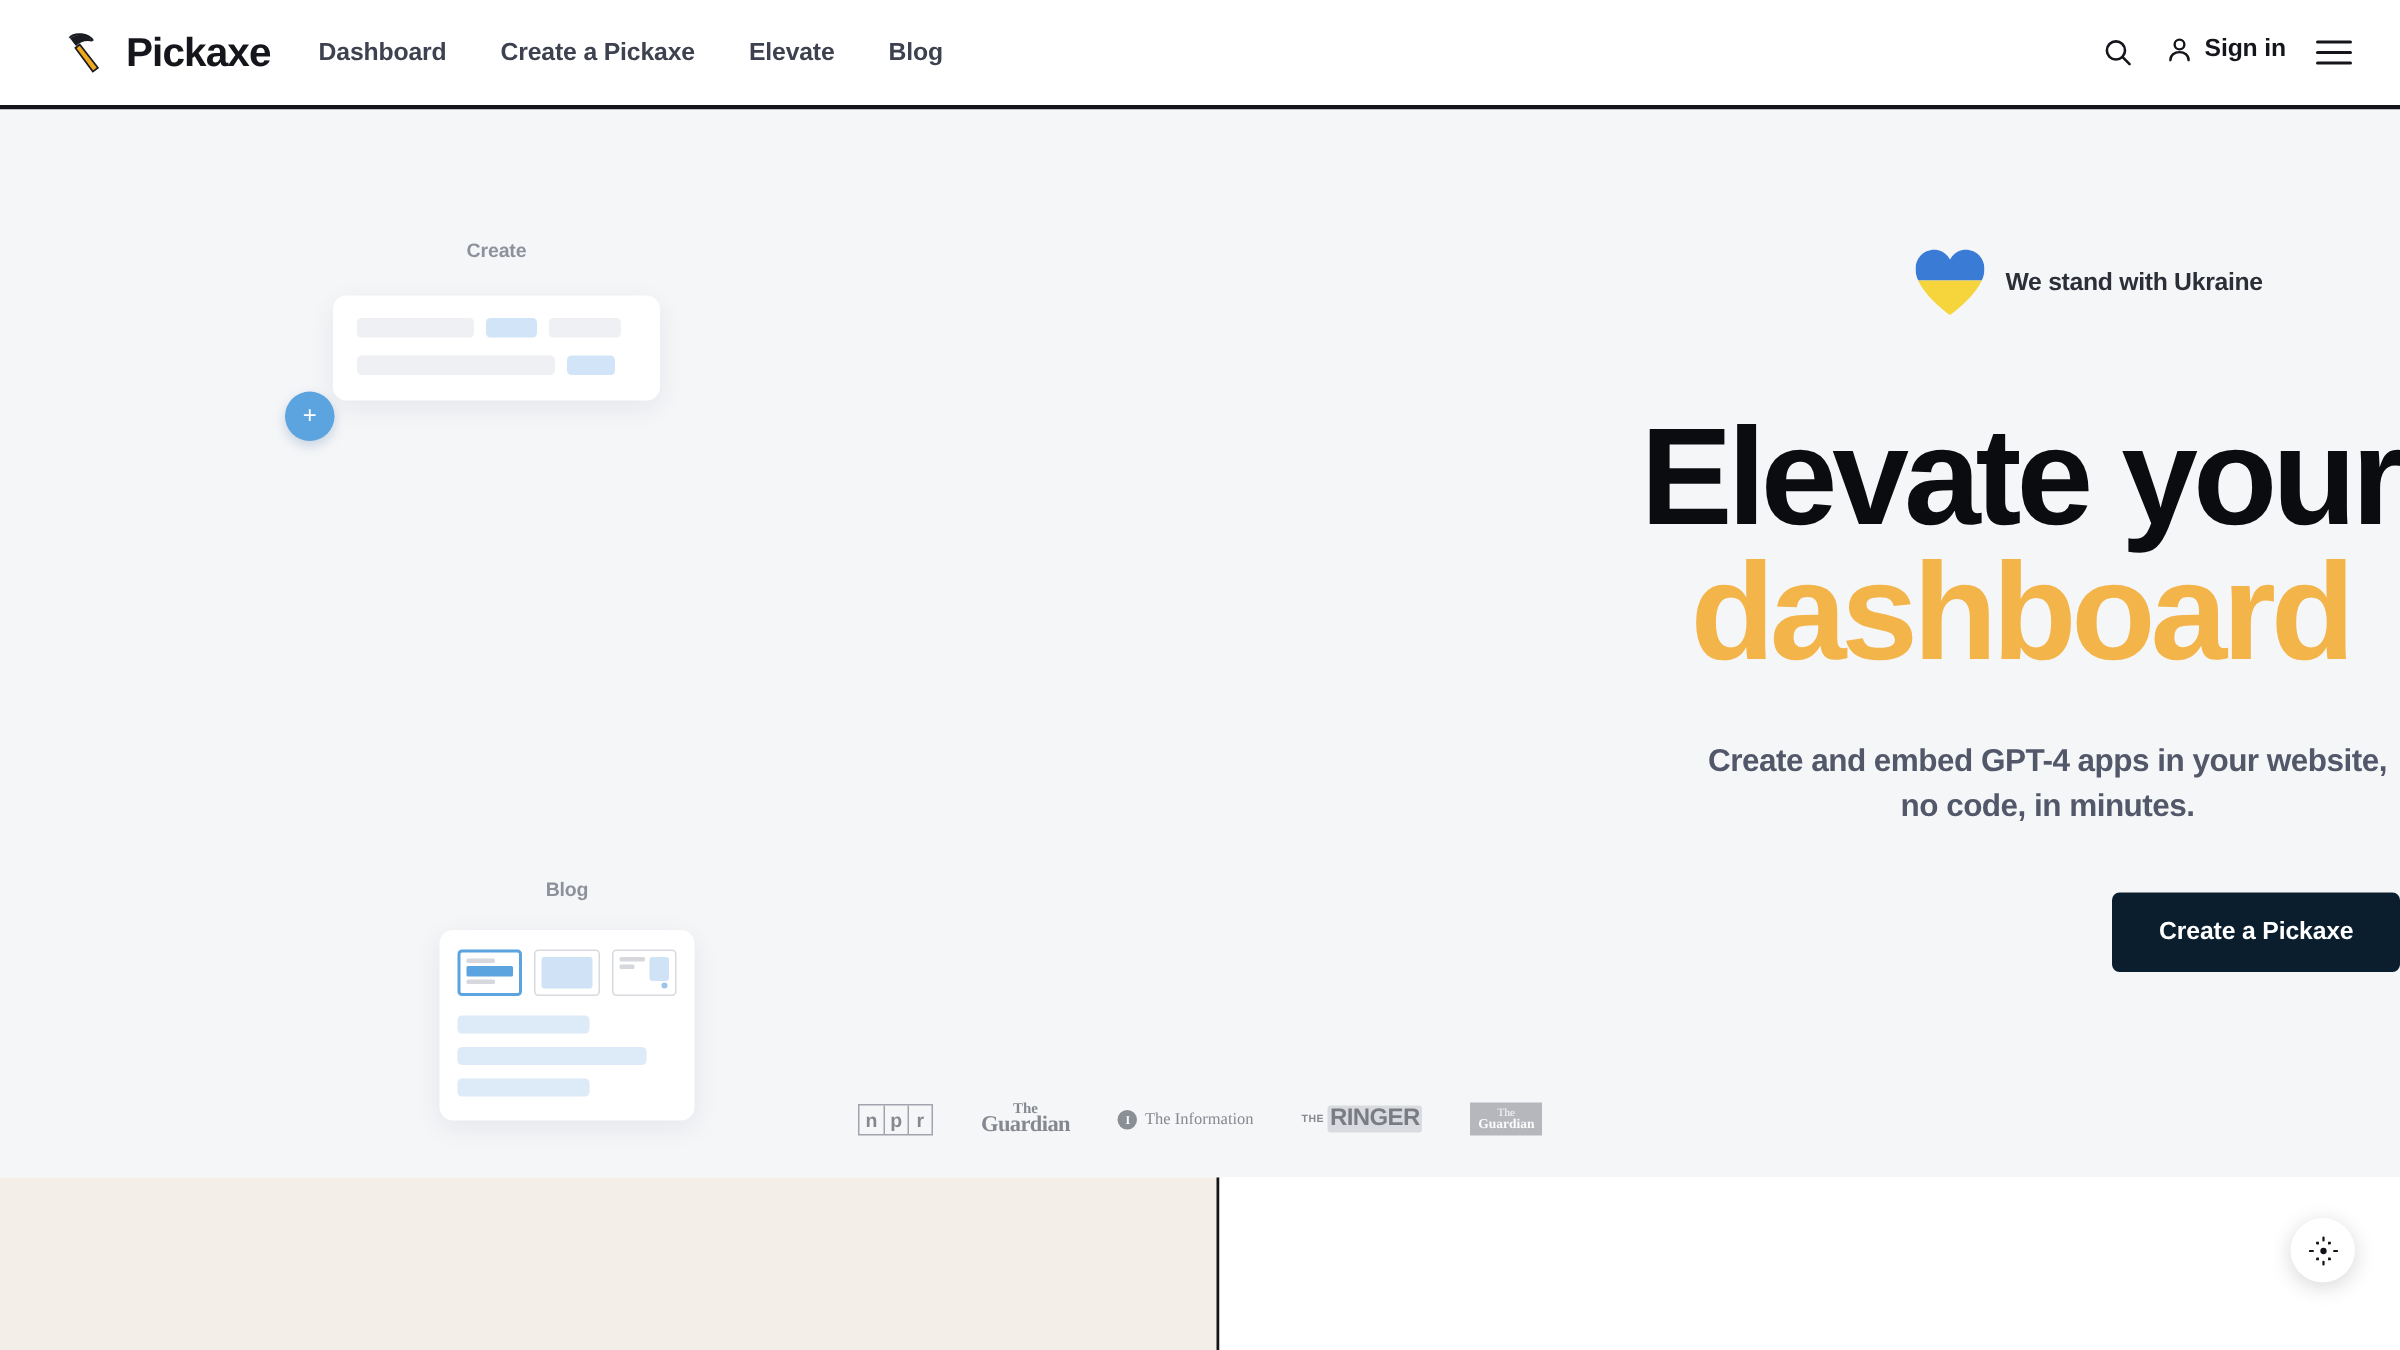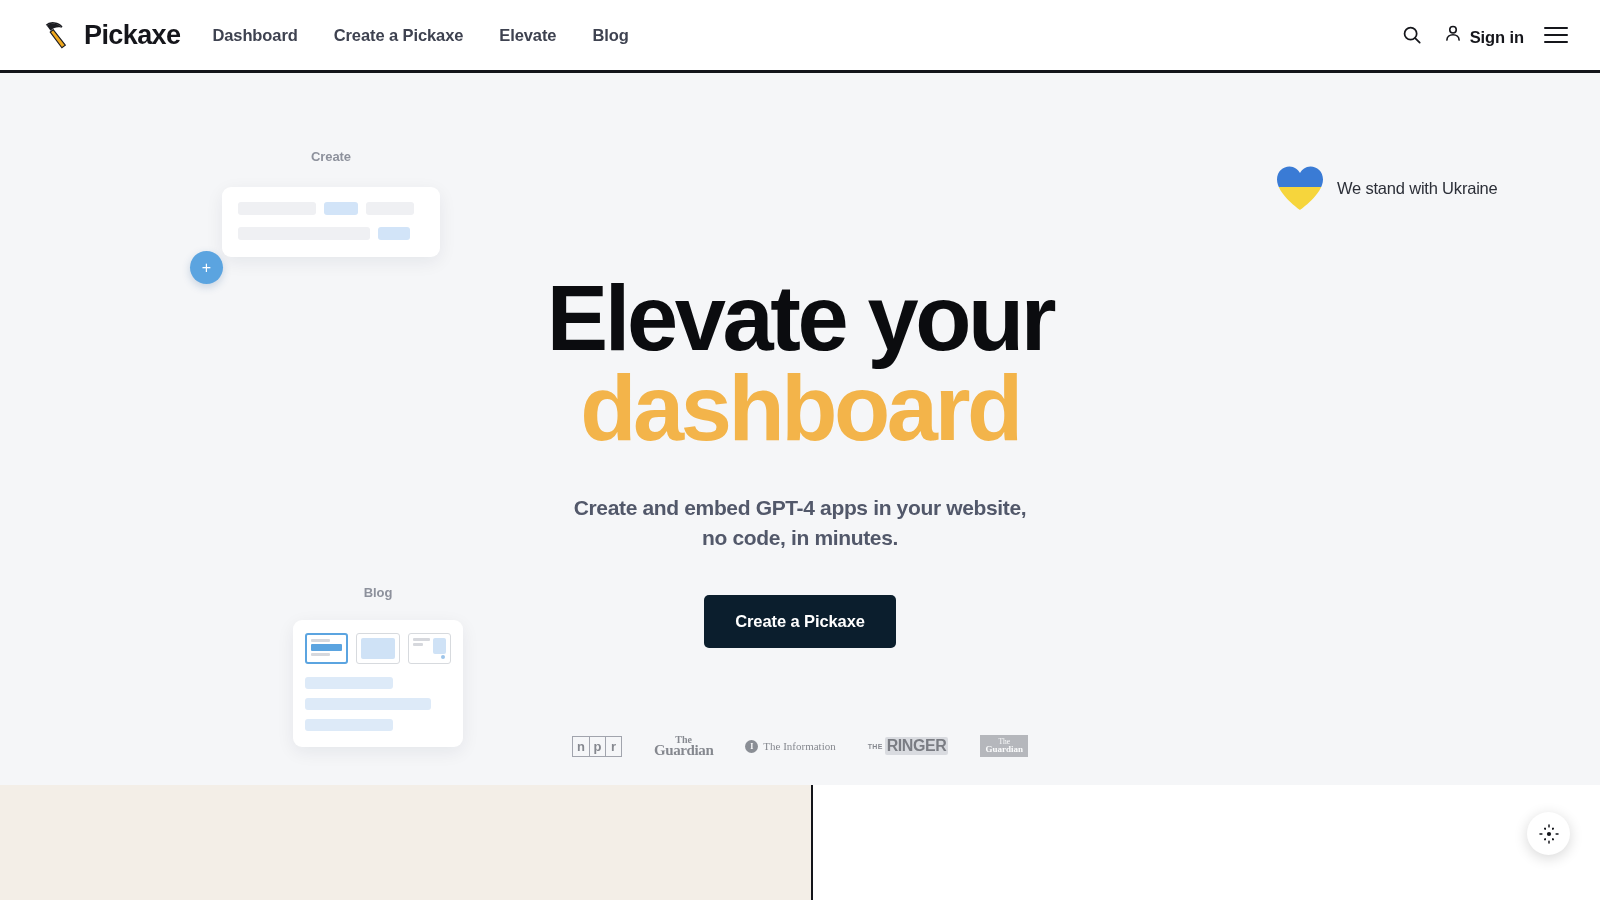--- a/index.html
+++ b/index.html
@@ -25,43 +25,43 @@
   .nav { display:flex; align-items:center; gap:36px; margin-left:32px; }
   .nav-item {
     font-size:16.5px; font-weight:600; color:#3e4250; letter-spacing:-0.1px;
     cursor:pointer; white-space:nowrap;
   }
   .header-right {
     margin-left:auto; margin-right:32px;
     display:flex; align-items:center; gap:20px;
   }
   .icon-btn { display:flex; align-items:center; justify-content:center; cursor:pointer; }
-  .signin { display:flex; align-items:flex-end; gap:7px; cursor:pointer; }
+  .signin { display:flex; align-items:flex-start; gap:7px; cursor:pointer; }
   .signin-label { font-size:16.5px; font-weight:700; color:#15161b; letter-spacing:-0.1px; }
   .burger { display:flex; flex-direction:column; gap:5px; cursor:pointer; padding:4px 0; }
   .burger span { display:block; width:24px; height:2.3px; background:#15161b; border-radius:2px; }
 
   
   .hero {
     position:absolute; top:73px; left:0; width:1600px; height:712px;
     background:#f5f6f8; overflow:hidden;
   }
 
   
   .ukraine {
     position:absolute; top:92px; left:1275px;
     display:flex; align-items:center; gap:12px;
   }
   .uk-heart { width:50px; height:46px; display:block; }
-  .uk-text { font-size:16.5px; font-weight:400; color:#2c2f38; letter-spacing:-0.2px; white-space:nowrap; }
+  .uk-text { font-size:16.5px; font-weight:700; color:#2c2f38; letter-spacing:-0.2px; white-space:nowrap; }
 
   
   .hero-center {
     position:absolute; left:0; top:0; width:1600px;
-    display:flex; flex-direction:column; align-items:center;
+    display:flex; flex-direction:column; align-items:flex-end;
   }
   .headline {
     margin-top:200px;
     font-size:92px; line-height:0.98; font-weight:800;
     letter-spacing:-3.4px; text-align:center; color:#0b0c0f;
   }
   .headline .accent { color:#f3b44a; display:block; }
   .subhead {
     margin-top:40px;
     font-size:21px; line-height:1.42; font-weight:700;
@@ -116,21 +116,21 @@
   .economist .e1 { font-size:7.5px; display:block; }
   .economist .e2 { font-size:9px; display:block; font-weight:700; }
 
   
   .mock-title {
     font-size:13px; font-weight:700; color:#8d919c;
     text-align:center; letter-spacing:-0.1px;
   }
 
   
-  .mock-create { position:absolute; left:222px; top:76px; width:218px; }
+  .mock-create { position:absolute; left:222px; top:86px; width:218px; }
   .create-card {
     margin-top:23px; position:relative;
     background:#ffffff; border-radius:9px;
     box-shadow:0 5px 18px rgba(20,30,60,0.07);
     padding:15px 16px 17px 16px;
   }
   .sk-row { display:flex; gap:8px; align-items:center; }
   .sk-row + .sk-row { margin-top:12px; }
   .sk { height:13px; border-radius:3px; background:#eff0f3; }
   .sk.blue { background:#d2e4f8; }

